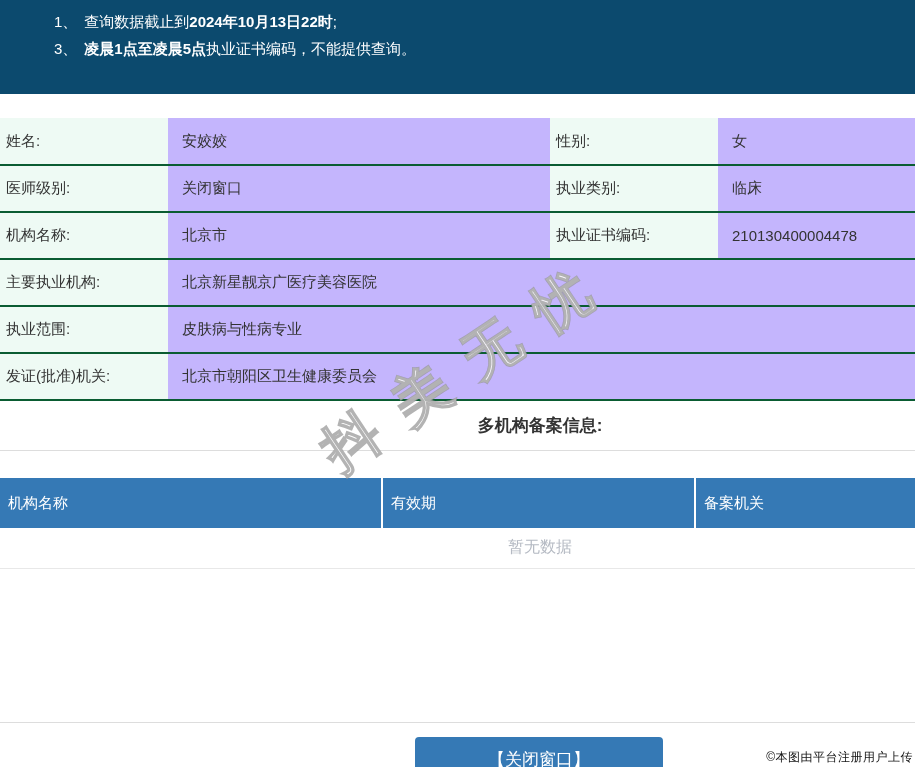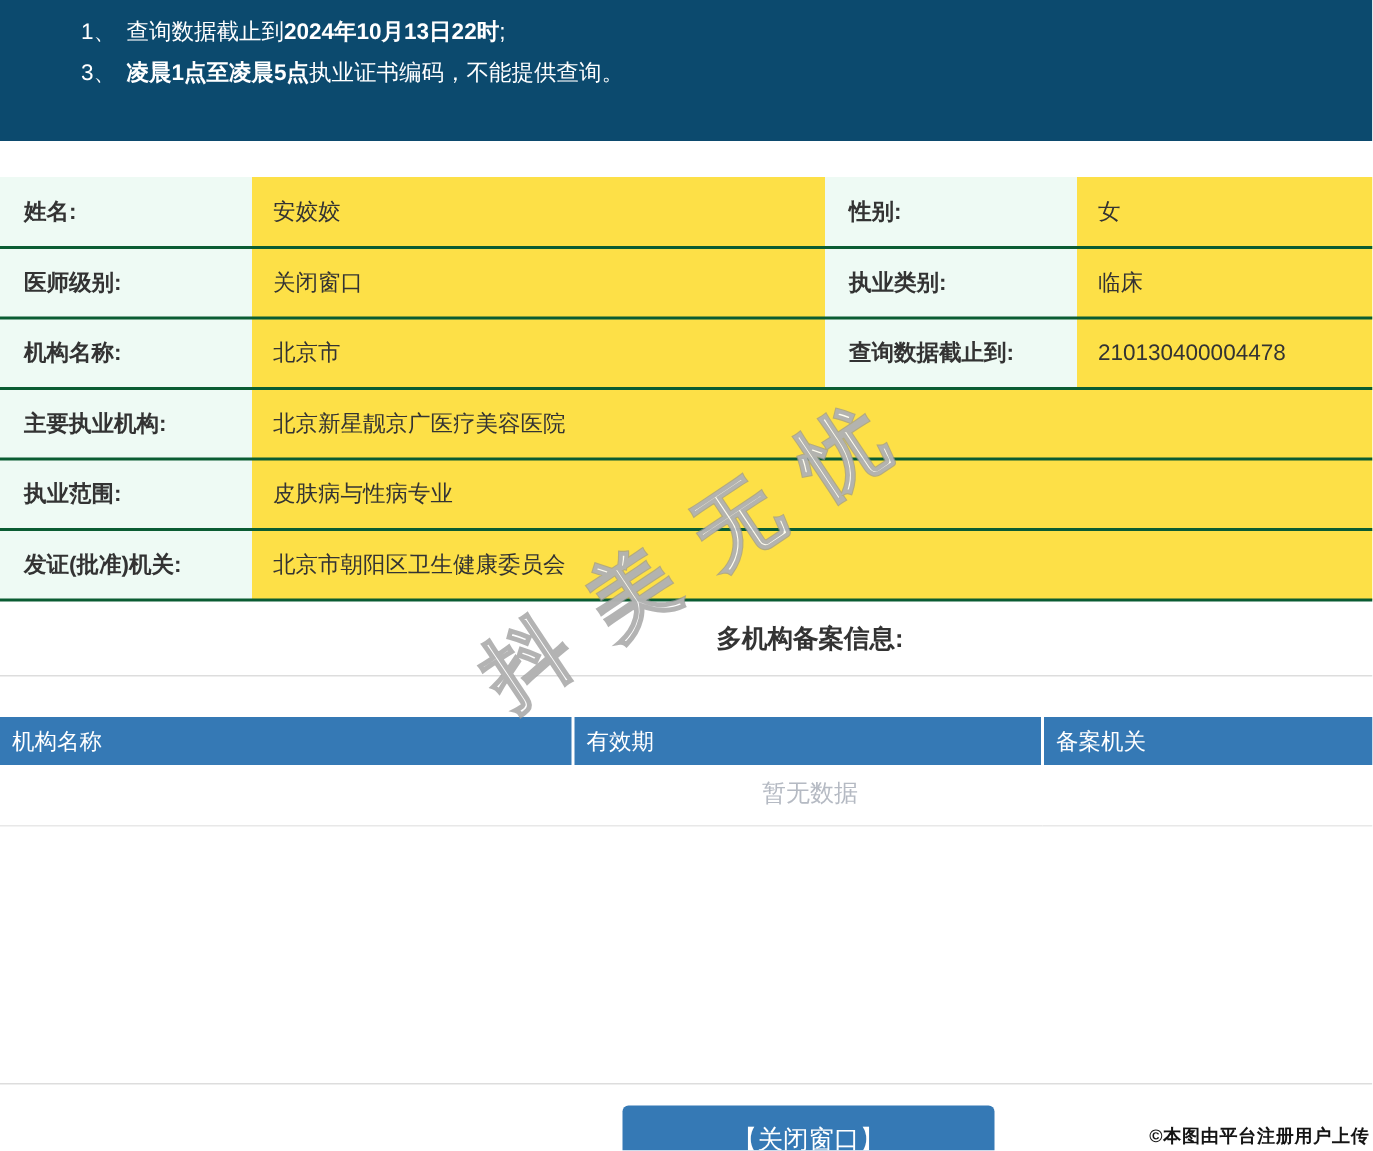--- a/index.html
+++ b/index.html
@@ -17,33 +17,33 @@
   .notice-num { margin-right:7px; }
   .notice-line b { font-weight:bold; }
   
   .content { width:1080px; }
   table { border-collapse:collapse; table-layout:fixed; }
   .detail-table { width:1080px; margin-top:24px; }
   .detail-table td {
     height:47px; font-size:15px; color:#333;
     border-bottom:2px solid #0a5c32; vertical-align:middle;
   }
-  .detail-table td.lbl { background:#eefaf4; padding-left:16px;font-weight:bold; }
-  .detail-table td.val { background:#fde047; padding-left:14px; }
+  .detail-table td.lbl { background:#eefaf4; padding-left:6px; }
+  .detail-table td.val { background:#c4b5fd; padding-left:14px; }
   
   .section-title {
     width:1080px; height:50px; line-height:50px; text-align:center;
     font-size:17px; font-weight:bold; color:#333;
     border-bottom:1px solid #dddddd;
   }
   
   .filing-table { width:1080px; margin-top:27px; }
   .filing-table th {
     background:#3579b5; color:#fff; font-weight:normal; font-size:15px;
-    text-align:left; height:32px; padding:0 0 0 8px;
+    text-align:left; height:50px; padding:0 0 0 8px;
     border-right:2px solid #ffffff;
   }
   .filing-table th:last-child { border-right:none; }
   .filing-table td.empty {
     text-align:center; color:#b5bac3; font-size:16px; height:40px;
     border-bottom:1px solid #e8e8e8;
   }
   
   .bottom-line { position:absolute; left:0; top:722px; width:915px; border-top:1px solid #dddddd; }
   .close-btn {
@@ -54,21 +54,21 @@
   
   .diag-watermark {
     position:absolute; left:313px; top:434px; white-space:nowrap;
     font-size:56px; line-height:1; letter-spacing:28px; font-weight:bold;
     color:rgba(255,255,255,0.92);
     -webkit-text-stroke:1.5px rgba(150,150,150,0.72);
     transform:rotate(-33.7deg); transform-origin:0 0;
     pointer-events:none;
   }
   .copyright {
-    position:absolute; right:2px; bottom:1px; font-size:12px; font-weight:bold;
+    position:absolute; right:2px; bottom:1px; font-size:12px; font-weight:normal;
     color:#141414; letter-spacing:0.5px;
     text-shadow:-1px -1px 0 #fff, 1px -1px 0 #fff, -1px 1px 0 #fff, 1px 1px 0 #fff;
     margin-left:48px;
   }
 </style>
 </head>
 <body>
 
 <div class="viewport">
 
@@ -95,21 +95,21 @@
       </tr>
       <tr>
         <td class="lbl">医师级别:</td>
         <td class="val">关闭窗口</td>
         <td class="lbl">执业类别:</td>
         <td class="val">临床</td>
       </tr>
       <tr>
         <td class="lbl">机构名称:</td>
         <td class="val">北京市</td>
-        <td class="lbl">查询数据截止到:</td>
+        <td class="lbl">执业证书编码:</td>
         <td class="val">210130400004478</td>
       </tr>
       <tr>
         <td class="lbl">主要执业机构:</td>
         <td class="val" colspan="3">北京新星靓京广医疗美容医院</td>
       </tr>
       <tr>
         <td class="lbl">执业范围:</td>
         <td class="val" colspan="3">皮肤病与性病专业</td>
       </tr>

